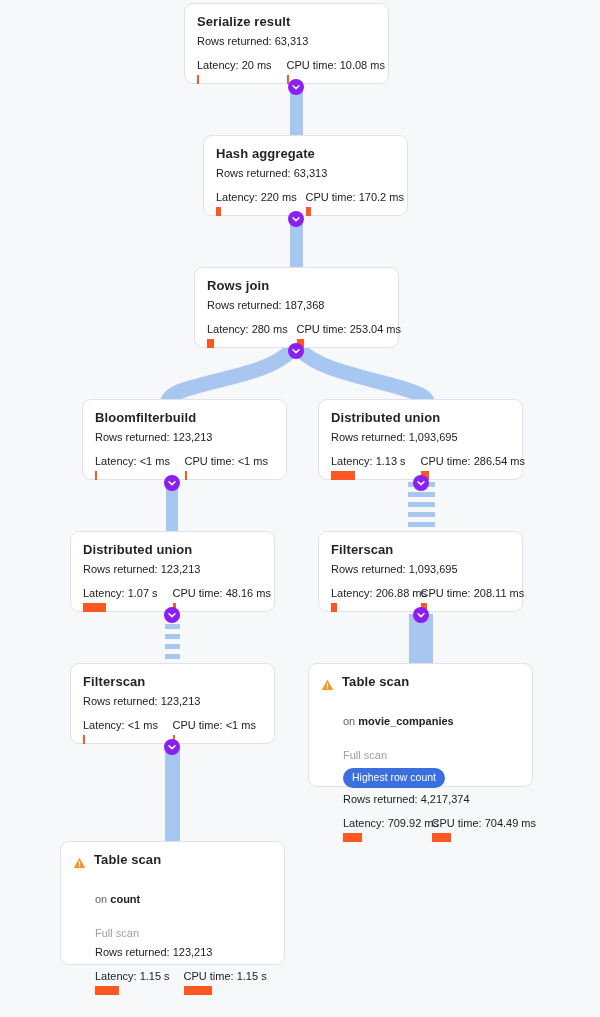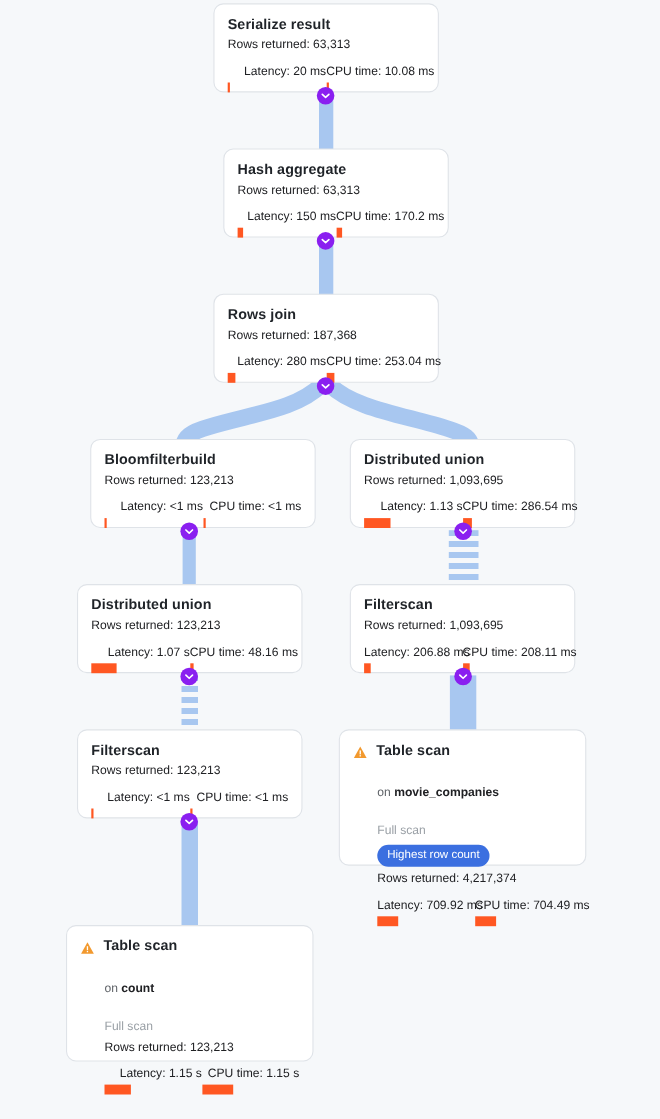--- a/index.html
+++ b/index.html
@@ -133,21 +133,20 @@
     margin-top: 4px;
   }
 
   .metrics {
     display: flex;
     margin-top: 9px;
   }
   .metric {
     width: 50%;
     box-sizing: border-box;
-    text-align: right;
   }
   .metric-label {
     font-size: 11px;
     color: #202124;
     line-height: 14px;
     white-space: nowrap;
   }
   .metric-bar {
     height: 9px;
     background: #ff5722;
@@ -223,21 +222,21 @@
     <svg width="10" height="10" viewBox="0 0 10 10">
       <path d="M2 3.8 L5 6.6 L8 3.8" stroke="#ffffff" stroke-width="1.5" fill="none" stroke-linecap="round" stroke-linejoin="round"></path>
     </svg>
   </div>
   <div class="chev" style="left:164px; top:739px;">
     <svg width="10" height="10" viewBox="0 0 10 10">
       <path d="M2 3.8 L5 6.6 L8 3.8" stroke="#ffffff" stroke-width="1.5" fill="none" stroke-linecap="round" stroke-linejoin="round"></path>
     </svg>
   </div>
 
-  <div class="node" style="left:194px; top:3px; width:205px; height:81px;">
+  <div class="node" style="left:184px; top:3px; width:205px; height:81px;">
     <div class="node-head">
       <div class="node-title">Serialize result</div>
     </div>
     <div class="rows-line">Rows returned: 63,313</div>
     <div class="metrics">
       <div class="metric">
         <div class="metric-label">Latency: 20 ms</div>
         <div class="metric-bar" style="width:2px;"></div>
       </div>
       <div class="metric">
@@ -247,21 +246,21 @@
     </div>
   </div>
 
   <div class="node" style="left:203px; top:135px; width:205px; height:81px;">
     <div class="node-head">
       <div class="node-title">Hash aggregate</div>
     </div>
     <div class="rows-line">Rows returned: 63,313</div>
     <div class="metrics">
       <div class="metric">
-        <div class="metric-label">Latency: 150 ms</div>
+        <div class="metric-label">Latency: 220 ms</div>
         <div class="metric-bar" style="width:5px;"></div>
       </div>
       <div class="metric">
         <div class="metric-label">CPU time: 170.2 ms</div>
         <div class="metric-bar" style="width:5px;"></div>
       </div>
     </div>
   </div>
 
   <div class="node" style="left:194px; top:267px; width:205px; height:81px;">

